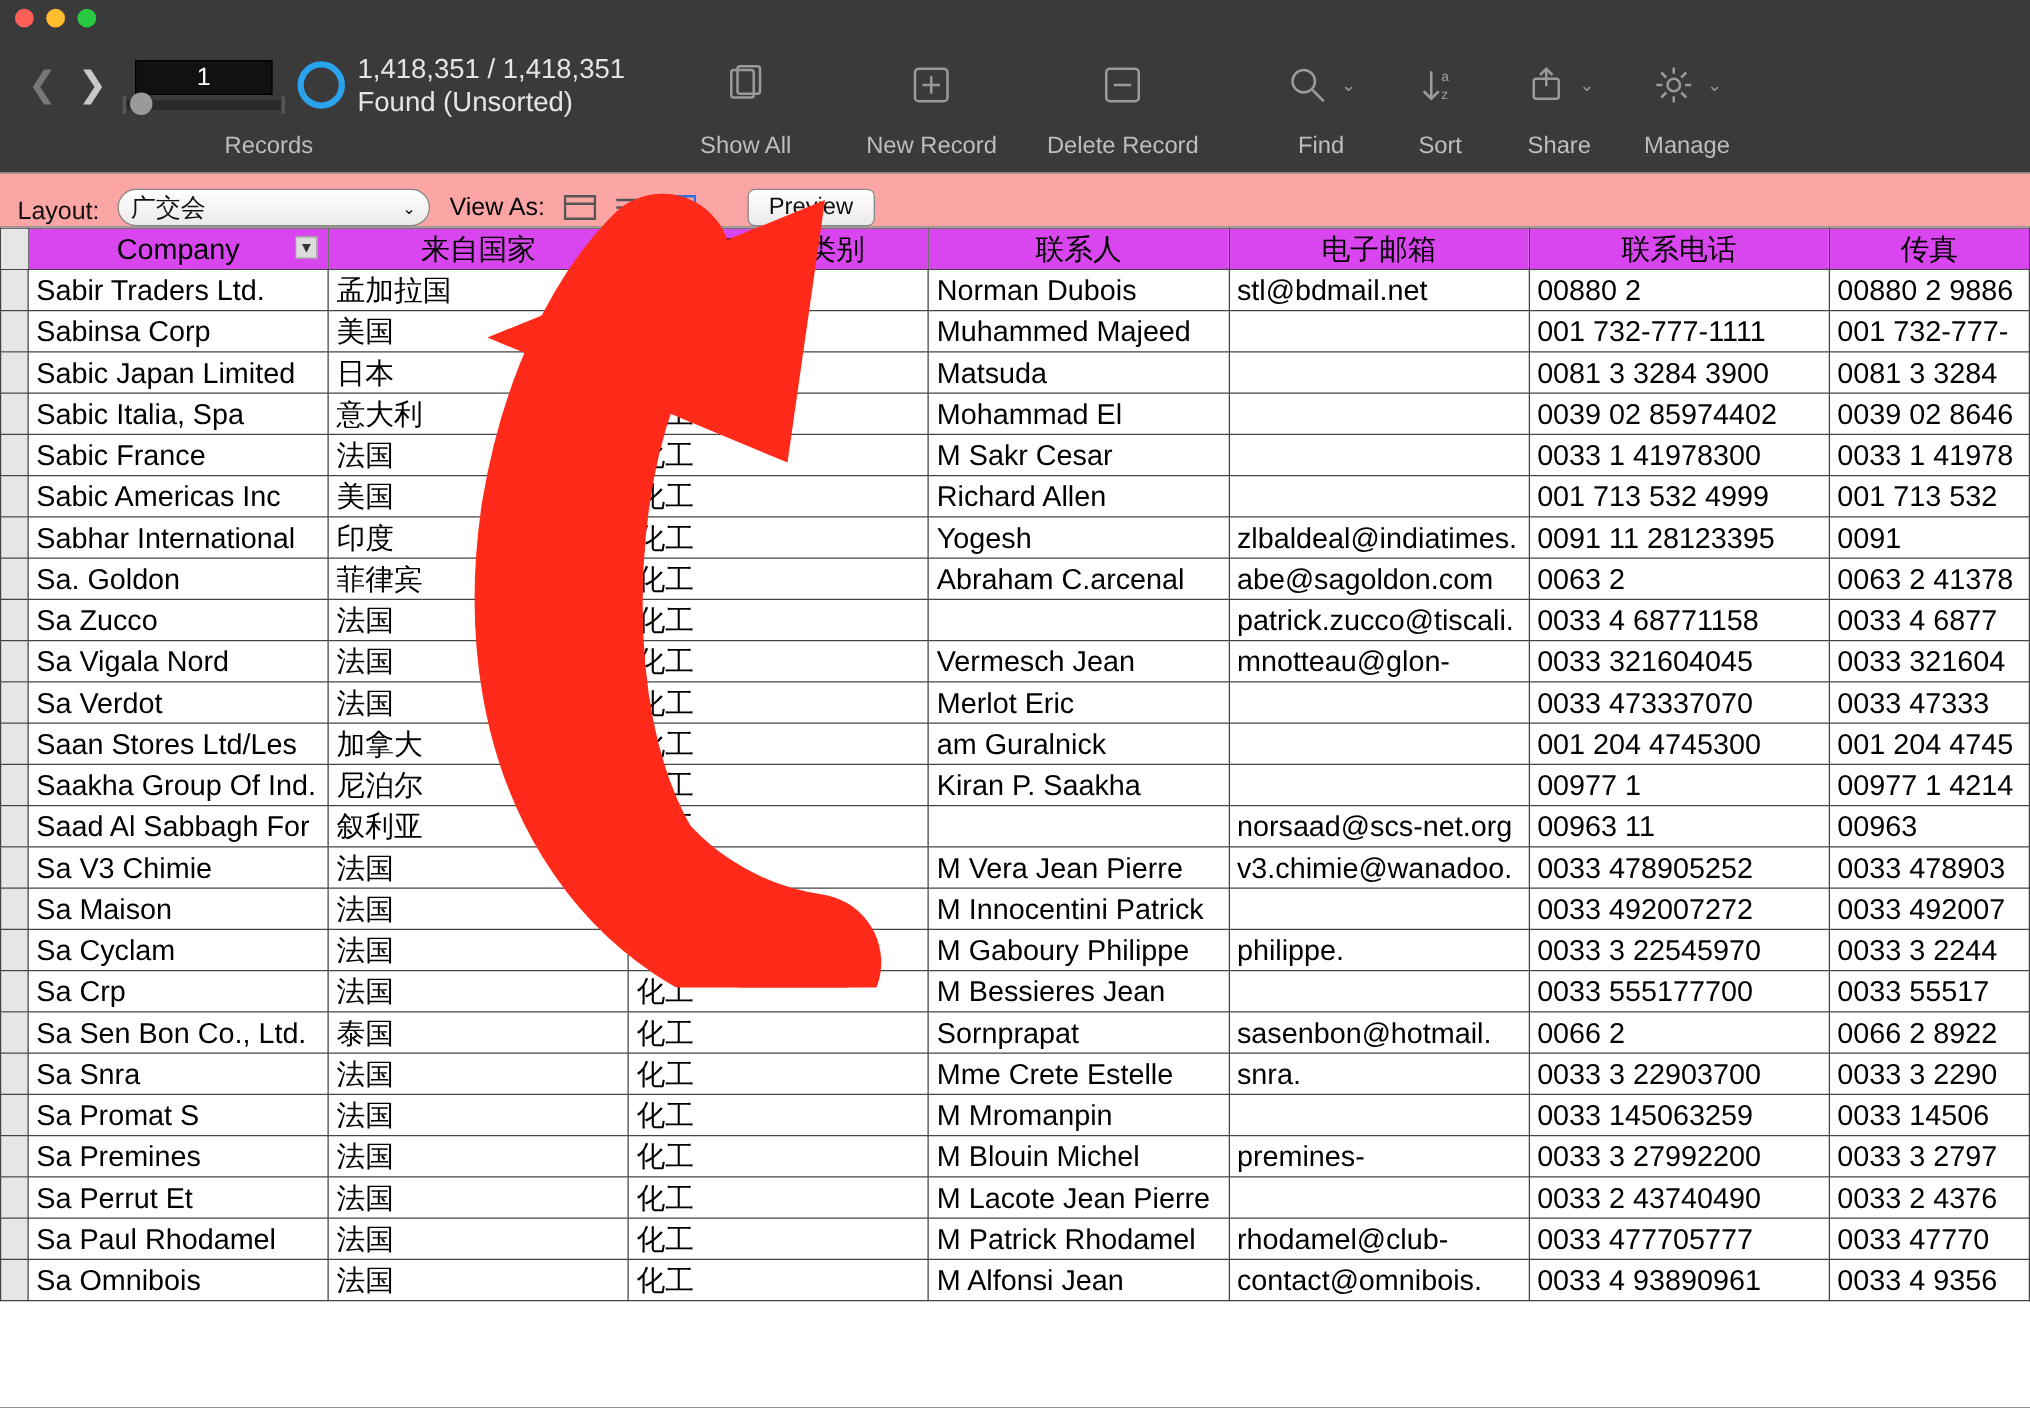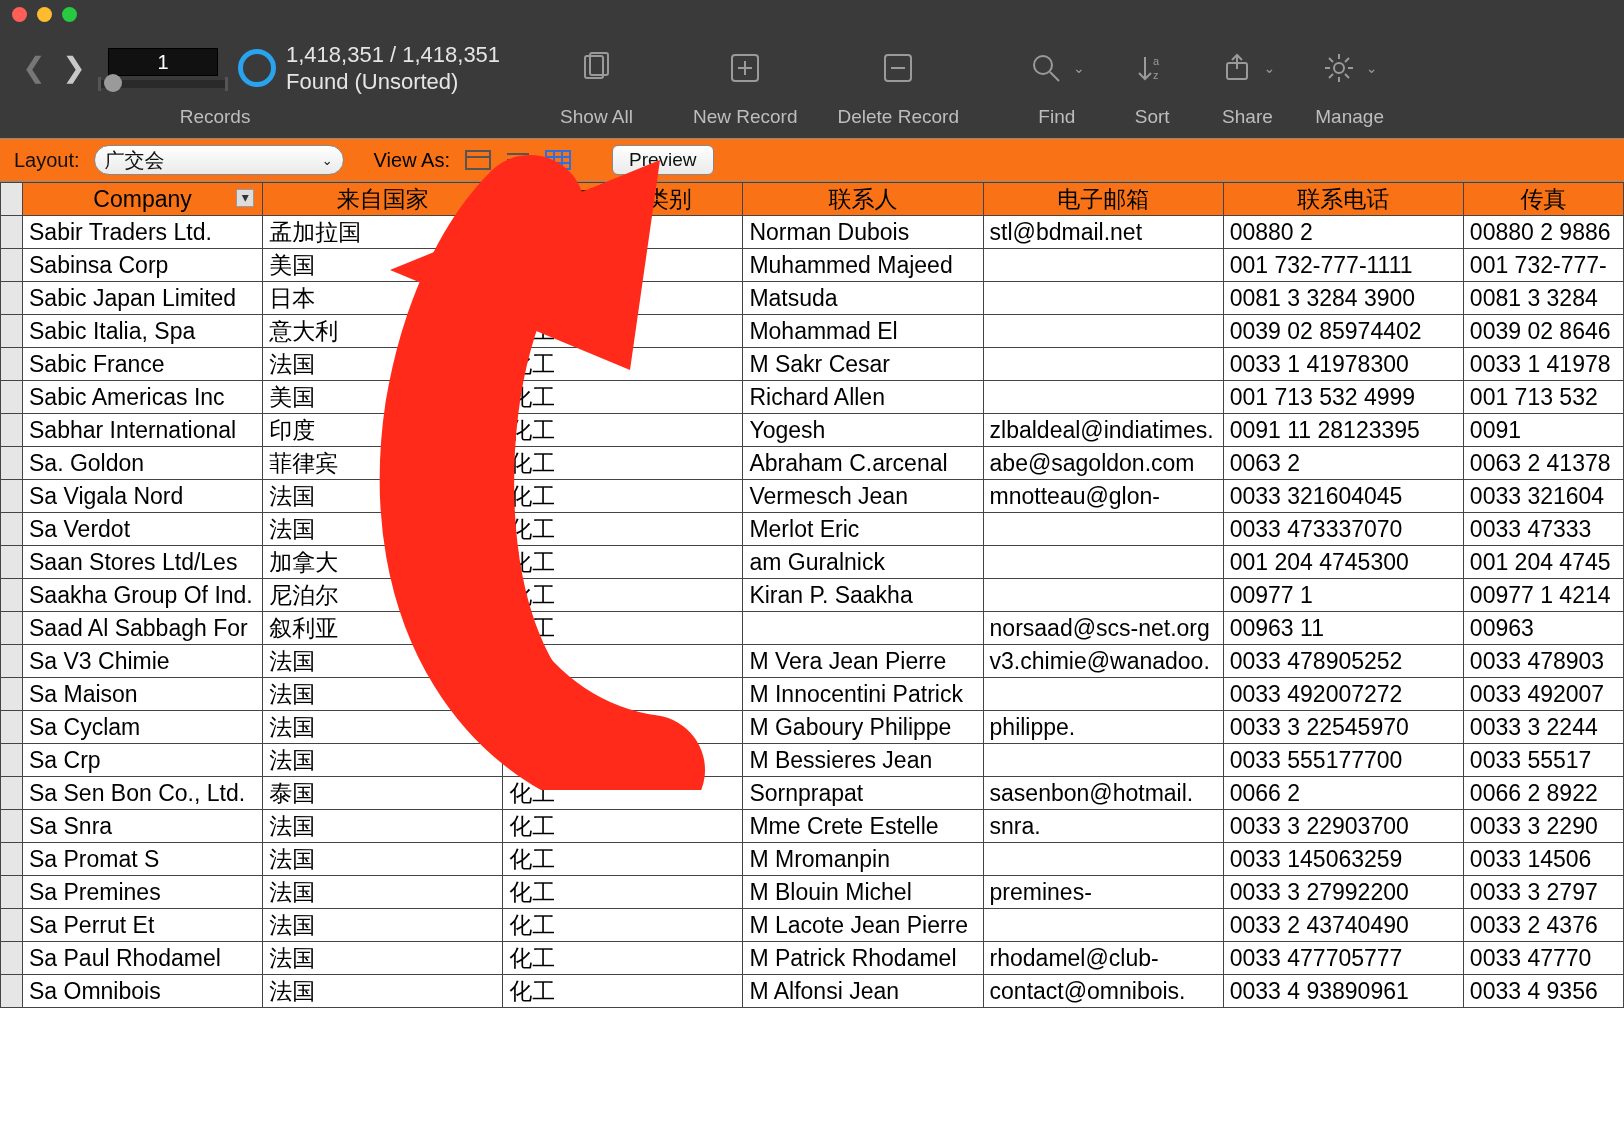--- a/index.html
+++ b/index.html
@@ -20,33 +20,33 @@
   .slider-track::before{left:0;} .slider-track::after{right:0;}
   .slider-knob { position:absolute; left:6px; top:-6px; width:18px; height:18px; border-radius:50%; background:#9a9a9a;}
   .pie { width:38px; height:38px; border:5px solid #2aa3ef; border-radius:50%; }
   .found-block { display:flex; flex-direction:column; justify-content:center; color:#e5e5e5; font-size:22px; line-height:1.25; }
   .tb-icon { width:34px; height:34px; display:flex; align-items:center; justify-content:center; color:#9a9a9a; }
   .tb-icon svg { width:34px; height:34px; stroke:#9a9a9a; fill:none; stroke-width:2;}
   .toolbar .cluster { display:flex; flex-direction:column; align-items:center; gap:8px; }
   .cluster .icons { height:60px; display:flex; align-items:center; gap:10px;}
   .chev { font-size:14px; color:#9a9a9a; }
   
-  .layoutbar { height:44px; background:#f97316; border-top:1px solid #8a8a8a; border-bottom:1px solid #8a8a8a; display:flex; align-items:center; padding:0 14px; gap:14px; font-size:20px; color:#111;}
+  .layoutbar { height:44px; background:#fca5a5; border-top:1px solid #8a8a8a; border-bottom:1px solid #8a8a8a; display:flex; align-items:flex-end; padding:0 14px; gap:14px; font-size:20px; color:#111;}
   .layout-select { width:250px; height:30px; border:1px solid #888; border-radius:15px; background:linear-gradient(#fff,#eaeaea); padding:0 10px; display:flex; align-items:center; justify-content:space-between; font-size:20px;}
-  .viewas { display:flex; align-items:center; gap:0; margin-left:16px;}
+  .viewas { display:flex; align-items:center; gap:0; margin-left:2px;}
   .viewas .lbl { font-weight:400; margin-right:8px; color:#000;}
   .va-btn { width:40px; height:30px; border:1px solid transparent; border-radius:4px; display:flex; align-items:center; justify-content:center;}
   .va-btn svg{stroke:#555; fill:none; stroke-width:2;}
   .va-btn.active svg{stroke:#2b6fe0;}
   .preview-btn { margin-left:20px; height:30px; padding:0 16px; border:1px solid #888; border-radius:6px; background:linear-gradient(#fff,#eaeaea); font-size:19px; display:flex; align-items:center;}
   
   .table-wrap { width:100%; height:calc(1126px - 28px - 110px - 44px); overflow:hidden; background:#fff;}
   table { border-collapse:collapse; table-layout:fixed; width:100%; }
   th, td { border:1px solid #444; height:33px; font-size:23px; padding:0 6px; white-space:nowrap; overflow:hidden; text-overflow:clip; text-align:left; vertical-align:middle;}
-  thead th { background:#f97316; font-weight:400; text-align:center; position:relative;}
+  thead th { background:#d946ef; font-weight:400; text-align:center; position:relative;}
   th.sorted::after { content:"▾"; position:absolute; right:8px; top:6px; font-size:14px; color:#333; background:#ddd; border:1px solid #999; width:16px; height:16px; line-height:14px; text-align:center;}
   col.gutter{width:22px;} col.c1{width:240px;} col.c2{width:240px;} col.c3{width:240px;} col.c4{width:240px;} col.c5{width:240px;} col.c6{width:240px;} col.c7{width:160px;}
   td.gutter, th.gutter { background:#e6e6e6; }
   
   .arrow-overlay { position:absolute; left:330px; top:150px; width:520px; height:640px; pointer-events:none; }
 </style>
 </head>
 <body>
 
 <div class="titlebar">
@@ -317,20 +317,30 @@
           <td>Sa. Goldon</td>
           <td>菲律宾</td>
           <td>化工</td>
           <td>Abraham C.arcenal</td>
           <td>abe@sagoldon.com</td>
           <td>0063 2</td>
           <td>0063 2 41378</td>
         </tr>
         <tr>
           <td class="gutter"></td>
+          <td>Sa Zucco</td>
+          <td>法国</td>
+          <td>化工</td>
+          <td></td>
+          <td>patrick.zucco@tiscali.</td>
+          <td>0033 4 68771158</td>
+          <td>0033 4 6877</td>
+        </tr>
+        <tr>
+          <td class="gutter"></td>
           <td>Sa Vigala Nord</td>
           <td>法国</td>
           <td>化工</td>
           <td>Vermesch Jean</td>
           <td>mnotteau@glon-</td>
           <td>0033 321604045</td>
           <td>0033 321604</td>
         </tr>
         <tr>
           <td class="gutter"></td>

